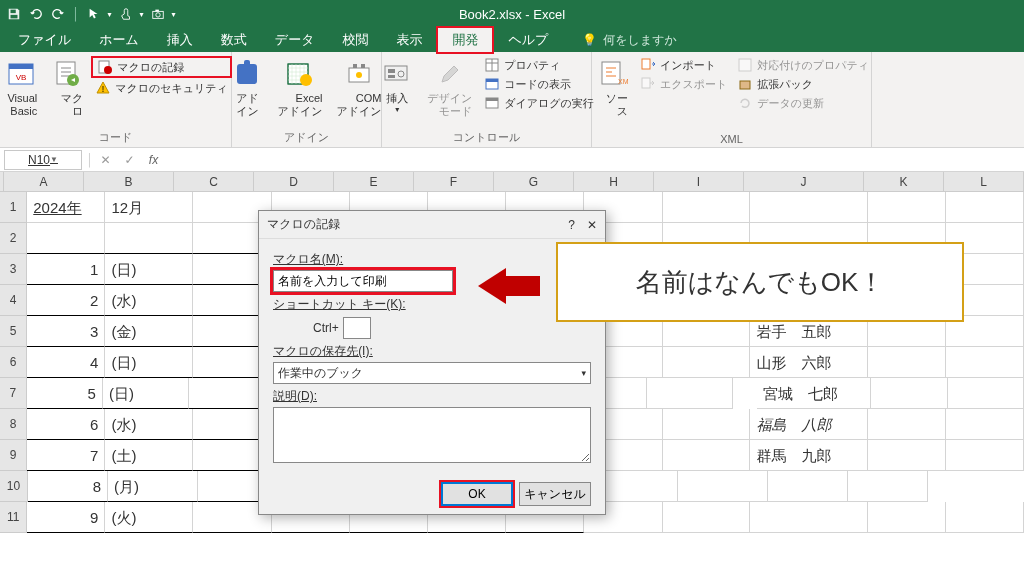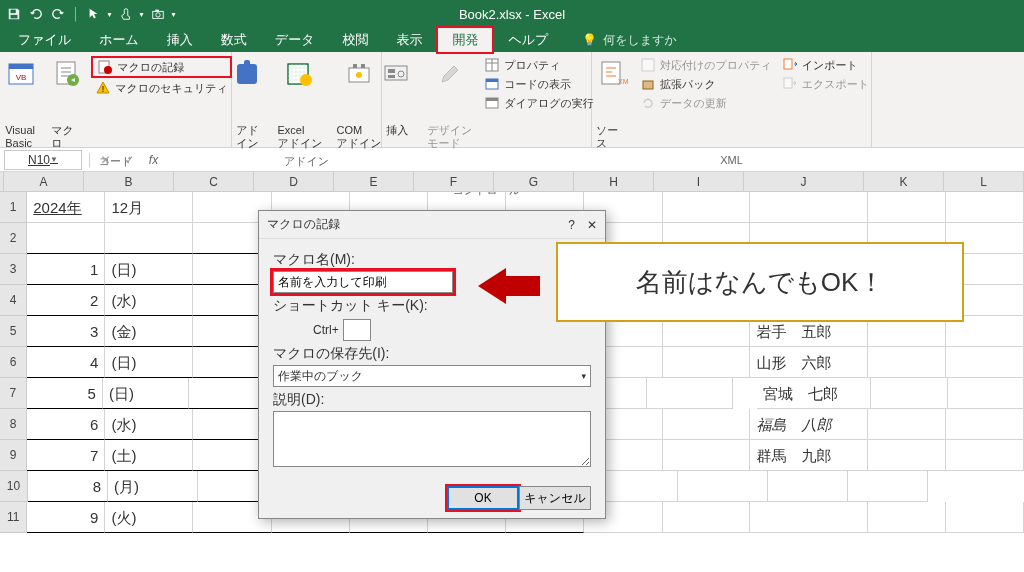--- a/index.html
+++ b/index.html
@@ -9,21 +9,21 @@
 .tb-icon{width:16px;height:16px;display:flex;align-items:center;justify-content:center;font-size:11px;}
 .tb-icon svg{width:14px;height:14px;}
 .tb-title{position:absolute;left:50%;transform:translateX(-50%);font-size:13px;}
 .menubar{height:24px;background:#217346;display:flex;align-items:center;padding:0 4px;}
 .menu-item{padding:3px 14px;color:#fff;font-size:13px;cursor:pointer;}
 .menu-item.active{background:#f3f2f1;color:#217346;}
 .ribbon{height:96px;background:#f3f2f1;border-bottom:1px solid #d4d4d4;display:flex;}
 .rib-group{border-right:1px solid #d4d4d4;padding:4px 8px 0 8px;display:flex;flex-direction:column;align-items:center;}
 .rib-group-label{font-size:11px;color:#666;text-align:center;margin-top:auto;padding:2px 0;}
 .rib-btns{display:flex;gap:2px;align-items:flex-start;}
-.rib-big{display:flex;flex-direction:column;align-items:center;padding:2px 6px;cursor:pointer;text-align:left;font-size:11px;line-height:1.2;gap:32px;}
+.rib-big{display:flex;flex-direction:column;align-items:center;padding:2px 6px;cursor:pointer;text-align:right;font-size:11px;line-height:1.2;}
 .rib-big .ico{width:32px;height:32px;display:flex;align-items:center;justify-content:center;margin-bottom:2px;}
 .rib-small{display:flex;align-items:center;gap:4px;padding:1px 4px;cursor:pointer;font-size:11px;white-space:nowrap;}
 .rib-small .ico{width:16px;height:16px;display:flex;align-items:center;justify-content:center;}
 .rib-col{display:flex;flex-direction:column;gap:1px;}
 .highlight-red{border:2px solid #e81123;}
 .formula-bar{height:24px;background:#fff;border-bottom:1px solid #d4d4d4;display:flex;align-items:center;}
 .name-box{width:78px;height:20px;border:1px solid #c8c8c8;margin:0 4px;padding:0 4px;font-size:12px;display:flex;align-items:center;justify-content:center;text-decoration:underline;}
 .name-box .dd{font-size:8px;color:#666;}
 .fb-btn{width:24px;text-align:center;color:#999;font-size:12px;}
 .sheet{position:relative;}
@@ -32,27 +32,27 @@
 .col-h{height:20px;background:#e6e6e6;border-right:1px solid #ccc;border-bottom:1px solid #ccc;text-align:center;line-height:20px;font-size:12px;color:#444;}
 .rows{display:flex;flex-direction:column;}
 .row{display:flex;height:31px;}
 .row-h{width:28px;background:#e6e6e6;border-right:1px solid #ccc;border-bottom:1px solid #ccc;text-align:center;line-height:31px;font-size:12px;color:#444;}
 .cell{height:31px;border-right:1px solid #d4d4d4;border-bottom:1px solid #d4d4d4;padding:0 6px;line-height:31px;font-size:15px;overflow:hidden;white-space:nowrap;}
 .cell.rt{text-align:right;}
 .dialog{position:absolute;left:258px;top:210px;width:348px;background:#f0f0f0;border:1px solid #888;box-shadow:3px 3px 12px rgba(0,0,0,.3);z-index:50;}
 .dlg-title{height:28px;display:flex;align-items:center;justify-content:space-between;padding:0 8px;border-bottom:1px solid #ddd;font-size:12px;}
 .dlg-title-r{display:flex;gap:12px;}
 .dlg-body{padding:8px 14px;}
-.dlg-label{font-size:14px;margin:4px 0 2px 0;}
+.dlg-label{font-size:12px;margin:4px 0 2px 0;text-decoration:underline;}
 .dlg-input{width:180px;height:22px;border:1px solid #888;background:#fff;padding:0 4px;font-size:12px;}
 .dlg-input.hl{outline:3px solid #e81123;}
 .dlg-row{display:flex;align-items:center;gap:4px;margin:4px 0;}
 .dlg-select{width:100%;height:22px;border:1px solid #888;background:#fff;padding:0 4px;font-size:12px;display:flex;align-items:center;justify-content:space-between;}
 .dlg-textarea{width:100%;height:56px;border:1px solid #888;background:#fff;}
-.dlg-btns{display:flex;justify-content:flex-end;padding:8px 14px;}
+.dlg-btns{display:flex;justify-content:flex-end;gap:6px;padding:8px 14px;}
 .dlg-btn{width:72px;height:24px;border:1px solid #888;background:#e1e1e1;font-size:12px;cursor:pointer;}
 .dlg-btn.ok{border:2px solid #0078d4;outline:2px solid #e81123;}
 .arrow{position:absolute;left:478px;top:268px;z-index:60;}
 .arrow-shape{width:0;height:0;border-top:18px solid transparent;border-bottom:18px solid transparent;border-right:28px solid #c00000;position:relative;}
 .arrow-shape::after{content:'';position:absolute;left:28px;top:-10px;width:34px;height:20px;background:#c00000;}
 .callout{position:absolute;left:556px;top:242px;width:408px;height:80px;background:#fff;border:2px solid #d4a017;z-index:55;display:flex;align-items:center;justify-content:center;font-size:26px;}
 .help-box{display:flex;align-items:center;gap:6px;color:#fff;margin-left:20px;}
 .help-box input{background:transparent;border:none;color:#fff;width:100px;font-size:12px;}
 .help-box input::placeholder{color:#d0e8dc;}
 </style>
@@ -270,63 +270,63 @@
           <div class="ico">
             <svg width="32" height="32">
               <rect x="6" y="4" width="18" height="22" fill="#fff" stroke="#888"></rect>
               <path d="M10 10h10M10 14h6M10 18h10" stroke="#ed7d31"></path>
               <text x="22" y="26" font-size="7" fill="#ed7d31">XML</text>
             </svg>
           </div>
           <span>ソース</span>
         </div>
       <div class="rib-col">
-        <div class="rib-small" style="opacity:.5">
-            <span class="ico">
-              <svg width="16" height="16">
-                <rect x="2" y="2" width="12" height="12" fill="#fff" stroke="#aaa"></rect>
-              </svg>
-            </span>
-            <span>対応付けのプロパティ</span>
-          </div>
-        <div class="rib-small">
-            <span class="ico">
-              <svg width="16" height="16">
-                <rect x="3" y="5" width="10" height="8" fill="#deb887" stroke="#8b6914"></rect>
-              </svg>
-            </span>
-            <span>拡張パック</span>
-          </div>
-        <div class="rib-small" style="opacity:.5">
-            <span class="ico">
-              <svg width="16" height="16">
-                <path d="M4 8a4 4 0 1 1 1 3" fill="none" stroke="#aaa" stroke-width="1.5"></path>
-              </svg>
-            </span>
-            <span>データの更新</span>
-          </div>
-      </div>
-      <div class="rib-col">
         <div class="rib-small">
             <span class="ico">
               <svg width="16" height="16">
                 <rect x="2" y="2" width="8" height="10" fill="#fff" stroke="#ed7d31"></rect>
                 <path d="M12 7l3 0m0 0l-2-2m2 2l-2 2" stroke="#4472c4"></path>
               </svg>
             </span>
             <span>インポート</span>
           </div>
         <div class="rib-small" style="opacity:.5">
             <span class="ico">
               <svg width="16" height="16">
                 <rect x="2" y="2" width="8" height="10" fill="#fff" stroke="#aaa"></rect>
                 <path d="M10 7l4 0m0 0l-2-2m2 2l-2 2" stroke="#aaa"></path>
               </svg>
             </span>
             <span>エクスポート</span>
+          </div>
+      </div>
+      <div class="rib-col">
+        <div class="rib-small" style="opacity:.5">
+            <span class="ico">
+              <svg width="16" height="16">
+                <rect x="2" y="2" width="12" height="12" fill="#fff" stroke="#aaa"></rect>
+              </svg>
+            </span>
+            <span>対応付けのプロパティ</span>
+          </div>
+        <div class="rib-small">
+            <span class="ico">
+              <svg width="16" height="16">
+                <rect x="3" y="5" width="10" height="8" fill="#deb887" stroke="#8b6914"></rect>
+              </svg>
+            </span>
+            <span>拡張パック</span>
+          </div>
+        <div class="rib-small" style="opacity:.5">
+            <span class="ico">
+              <svg width="16" height="16">
+                <path d="M4 8a4 4 0 1 1 1 3" fill="none" stroke="#aaa" stroke-width="1.5"></path>
+              </svg>
+            </span>
+            <span>データの更新</span>
           </div>
       </div>
     </div>
     <div class="rib-group-label">XML</div>
   </div>
 </div>
 
 <div class="formula-bar">
   <div class="name-box">
       <span>N10</span>

